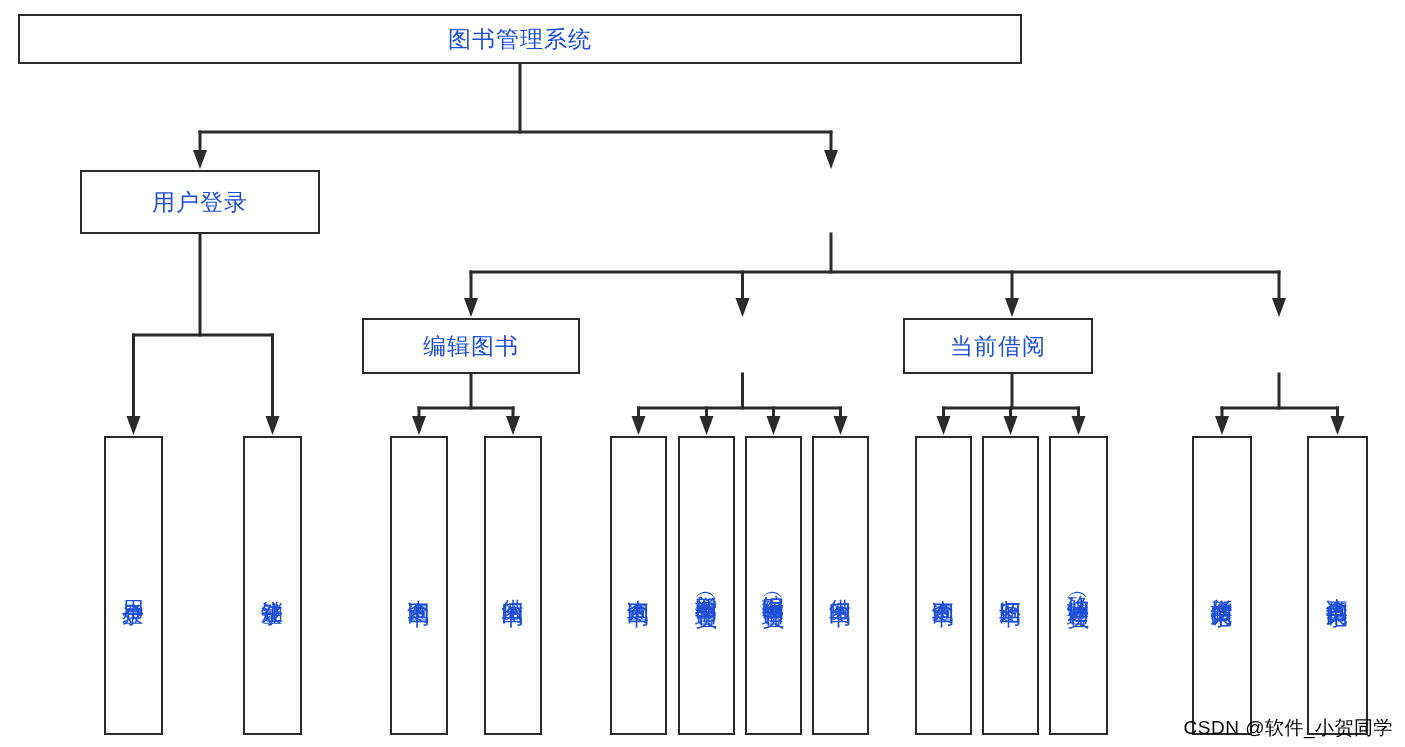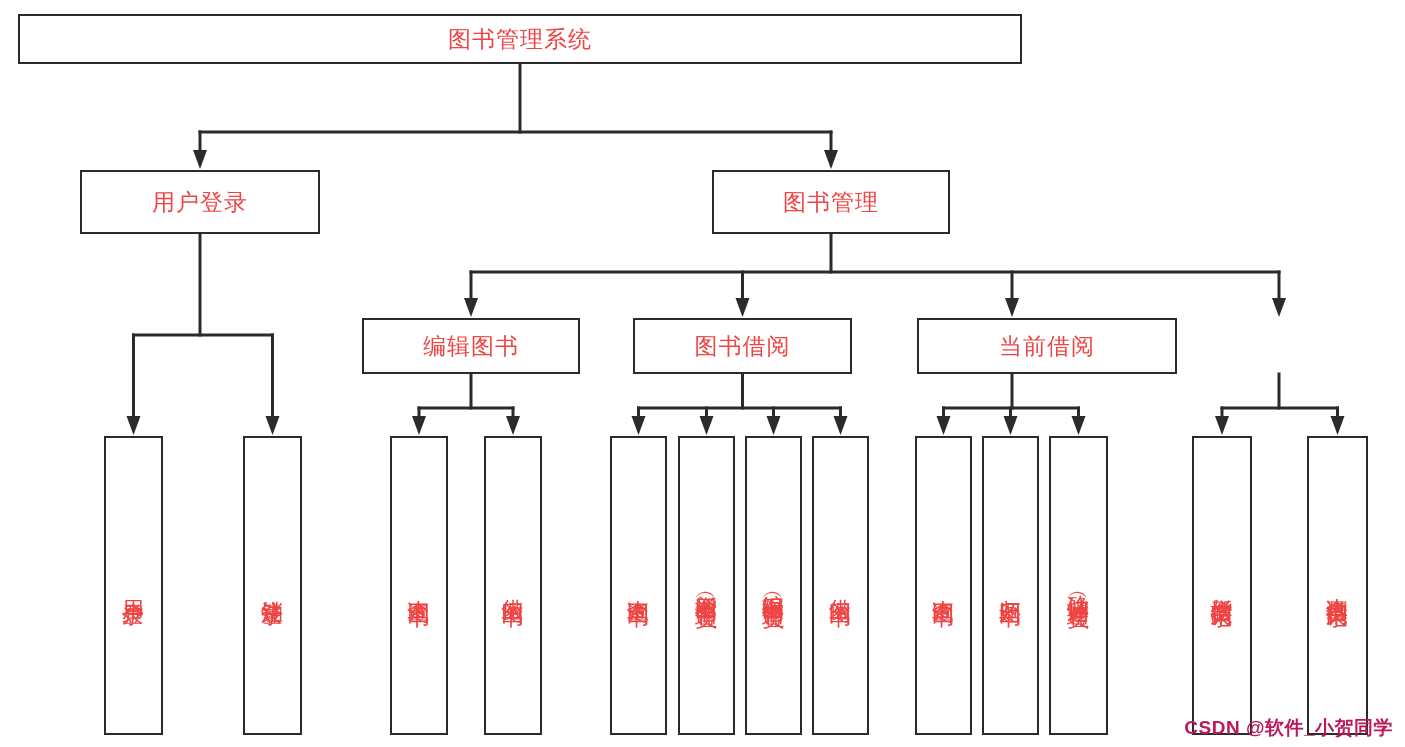--- a/index.html
+++ b/index.html
@@ -25,21 +25,21 @@
     height: 747px;
   }
   .node-box {
     position: absolute;
     box-sizing: border-box;
     border: 2px solid #2b2b2b;
     background: #ffffff;
     display: flex;
     align-items: center;
     justify-content: center;
-    color: #ef4444;
+    color: #1d4ed8;
   }
   .node-box.horizontal {
     font-size: 23px;
     letter-spacing: 1px;
   }
   .node-box.vertical {
     writing-mode: vertical-rl;
     text-orientation: upright;
     font-size: 22px;
     line-height: 1.05;
@@ -53,25 +53,24 @@
   }
   .node-box.vertical .node-label {
     writing-mode: vertical-rl;
     text-orientation: upright;
   }
   #watermark {
     position: absolute;
     right: 12px;
     bottom: 6px;
     font-size: 19px;
-    color: #be185d;
+    color: #000000;
     letter-spacing: 0.5px;
     white-space: nowrap;
     pointer-events: none;
-    font-weight: bold;
   }
 </style>
 </head>
 <body>
 
 <div id="stage">
 
   <svg id="diagram-svg" viewBox="0 0 1405 747" xmlns="http://www.w3.org/2000/svg">
       <line x1="520" y1="64" x2="520" y2="132" stroke="#2b2b2b" stroke-width="3" stroke-linecap="square"></line>
       <line x1="200" y1="132" x2="831" y2="132" stroke="#2b2b2b" stroke-width="3" stroke-linecap="square"></line>
@@ -128,33 +127,27 @@
     </svg>
 
   <div class="node-box horizontal" style="left: 18px; top: 14px; width: 1004px; height: 50px; border-color: rgb(43, 43, 43);">
     <span class="node-label">图书管理系统</span>
   </div>
 
   <div class="node-box horizontal" style="left: 80px; top: 170px; width: 240px; height: 64px; border-color: rgb(43, 43, 43);">
     <span class="node-label">用户登录</span>
   </div>
 
-  <div class="node-box horizontal" style="left: 712px; top: 170px; width: 238px; height: 64px; border-color: rgb(43, 43, 43);">
-    <span class="node-label">图书管理</span>
-  </div>
 
   <div class="node-box horizontal" style="left: 362px; top: 318px; width: 218px; height: 56px; border-color: rgb(43, 43, 43);">
     <span class="node-label">编辑图书</span>
   </div>
 
-  <div class="node-box horizontal" style="left: 633px; top: 318px; width: 219px; height: 56px; border-color: rgb(43, 43, 43);">
-    <span class="node-label">图书借阅</span>
-  </div>
-
-  <div class="node-box horizontal" style="left: 903px; top: 318px; width: 260px; height: 56px; border-color: rgb(43, 43, 43); margin-left: 14px;">
+
+  <div class="node-box horizontal" style="left: 903px; top: 318px; width: 190px; height: 56px; border-color: rgb(43, 43, 43);">
     <span class="node-label">当前借阅</span>
   </div>
 
 
   <div class="node-box vertical" style="left: 104px; top: 436px; width: 59px; height: 299px; border-color: rgb(43, 43, 43);">
     <span class="node-label">用户登录</span>
   </div>
 
   <div class="node-box vertical" style="left: 243px; top: 436px; width: 59px; height: 299px; border-color: rgb(43, 43, 43);">
     <span class="node-label">注销登录</span>

